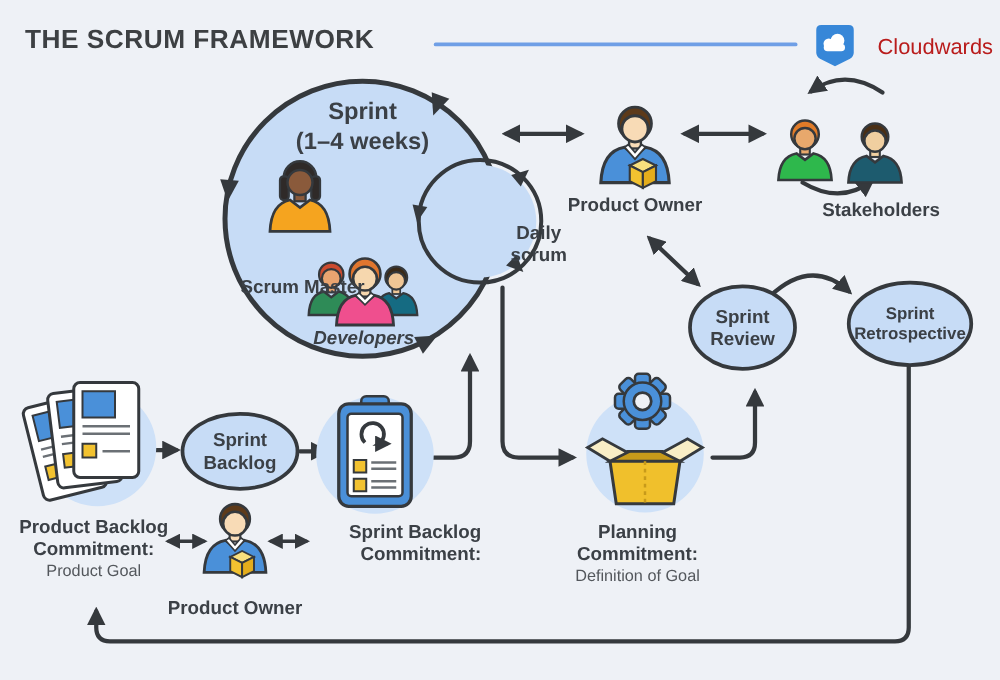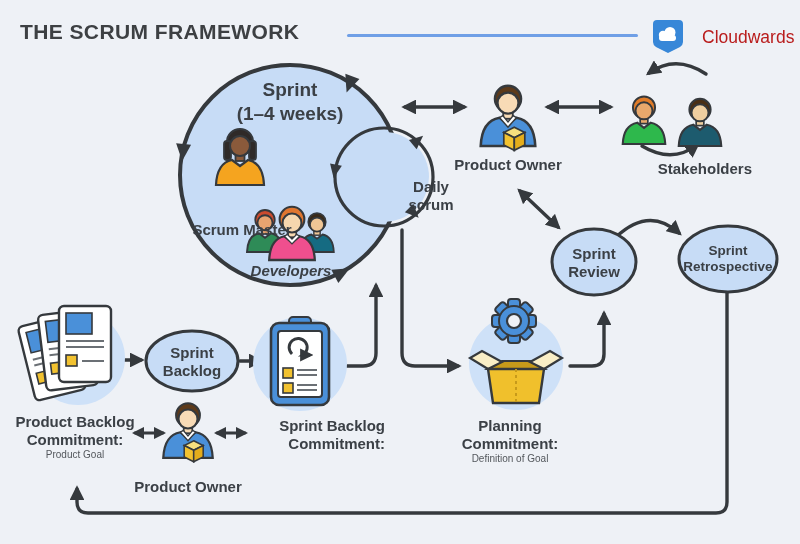--- a/index.html
+++ b/index.html
@@ -8,21 +8,21 @@
     background:#eef1f6;
     font-family:"Liberation Sans", sans-serif;
     color:#3b4046;
   }
   .layer{position:absolute;left:0;top:0;}
   .lbl{position:absolute;text-align:center;font-weight:700;color:#3b4046;line-height:1.2;}
   .lbl span{display:block;}
   .t15{font-size:15px;}
   .t13{font-size:13.5px;}
   .t19{font-size:19px;line-height:1.25;}
-  .sub{font-weight:400;color:#53575c;font-size:10px;}
+  .sub{font-weight:400;color:#53575c;font-size:13px;}
   .header-title{
     position:absolute;left:20px;top:20px;font-size:21px;font-weight:700;
     letter-spacing:.4px;color:#3d4043;
   }
   .divider{
     position:absolute;left:347px;top:34px;width:291px;height:3px;border-radius:2px;
     background:#6f9fe6;
   }
   .brand{position:absolute;left:652px;top:18px;display:flex;align-items:center;}
   .brand-text{font-size:17.5px;font-weight:400;color:#b91c1c;margin-left:18px;}

